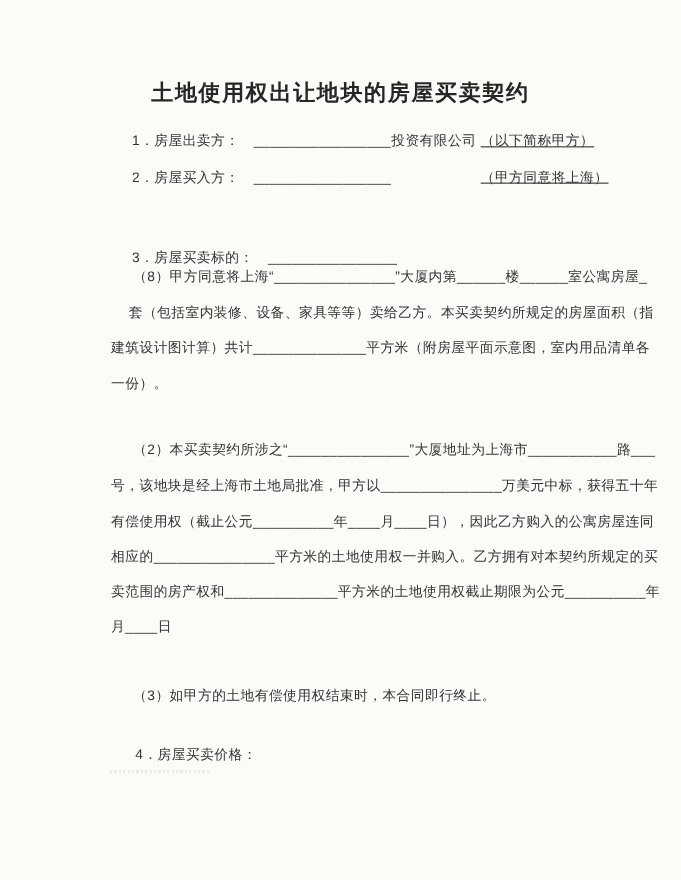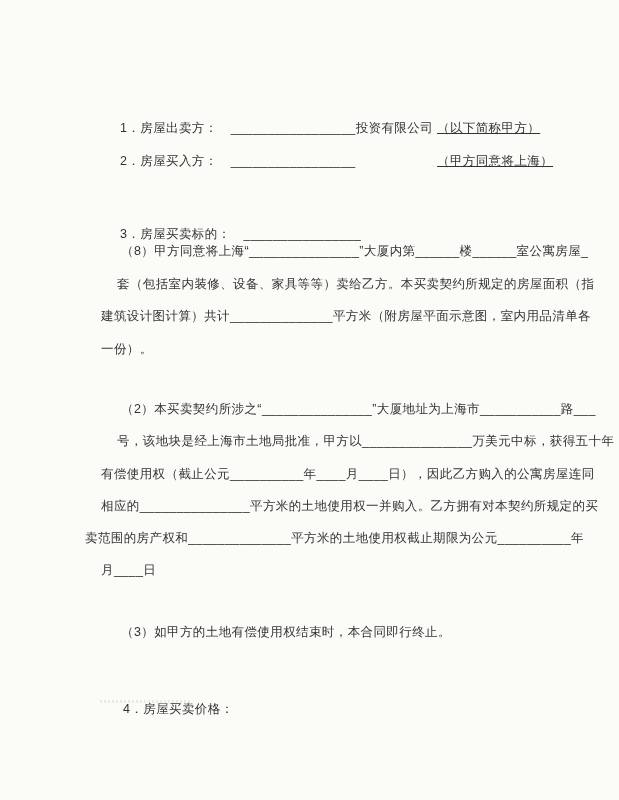--- a/index.html
+++ b/index.html
@@ -39,44 +39,45 @@
   .p-l1 { top: 120px; }
   .p-l2 { top: 153px; }
   .p-l3 { top: 186px; margin-top: 40px; }
 
   .c1-l1 { top: 243px; left: 108px; }
   .c1-l2 { top: 276px; left: 104px; }
   .c1-l3 { top: 308px; left: 88px; }
   .c1-l4 { top: 341px; left: 88px; }
 
   .c2-l1 { top: 401px; left: 108px; }
-  .c2-l2 { top: 433px; left: 88px; margin-left: 16px; }
+  .c2-l2 { top: 433px; left: 88px; }
   .c2-l3 { top: 466px; left: 88px; }
   .c2-l4 { top: 498px; left: 88px; }
-  .c2-l5 { top: 530px; left: 72px; }
+  .c2-l5 { top: 530px; left: 88px; }
   .c2-l6 { top: 562px; left: 88px; }
 
   .c3   { top: 624px; left: 108px; }
-  .i4   { top: 701px; left: 110px; }
+  .i4   { top: 678px; left: 110px; }
 
   .artifact {
     position: absolute;
     top: 700px;
     left: 100px;
     width: 92px;
     height: 3px;
     background: repeating-linear-gradient(90deg, #dcdcd8 0 2px, transparent 2px 4px);
     opacity: 0.55;
   }
 </style>
 </head>
 <body>
 
 <div class="page">
 
+  <h1 class="title">土地使用权出让地块的房屋买卖契约</h1>
 
   <div class="row party p-l1"><span class="lead">1．房屋出卖方：</span><span class="blank">_________________</span><span>投资有限公司</span><span class="note">（以下简称甲方）</span></div>
 
   <div class="row party p-l2"><span class="lead">2．房屋买入方：</span><span class="blank">_________________</span><span></span><span class="note">（甲方同意将上海）</span></div>
 
   <div class="row party p-l3"><span class="lead">3．房屋买卖标的：</span><span class="blank">________________</span></div>
 
   <div class="row c1-l1">（8）甲方同意将上海“_______________”大厦内第______楼______室公寓房屋_</div>
   <div class="row c1-l2">套（包括室内装修、设备、家具等等）卖给乙方。本买卖契约所规定的房屋面积（指</div>
   <div class="row c1-l3">建筑设计图计算）共计______________平方米（附房屋平面示意图，室内用品清单各</div>

